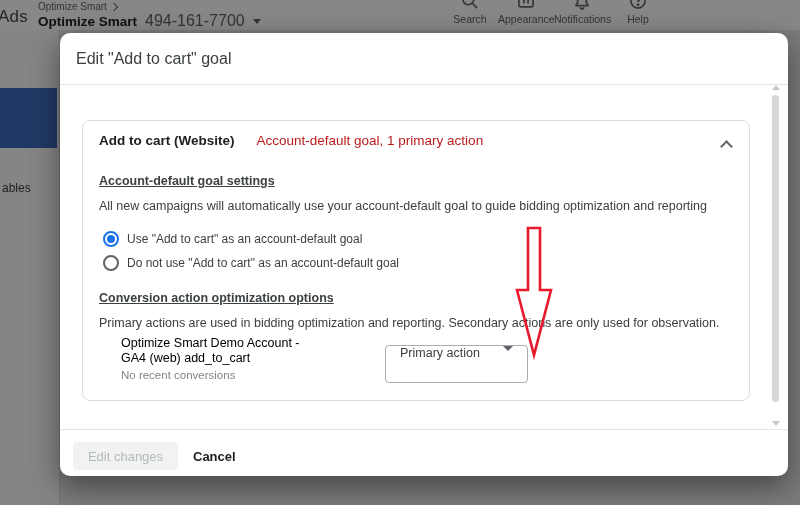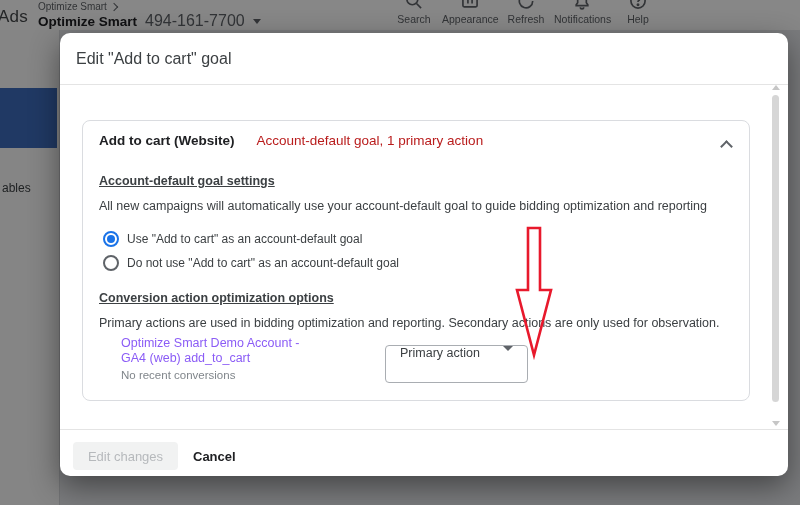--- a/index.html
+++ b/index.html
@@ -47,21 +47,21 @@
   .h1a { top:53px; } .d1a { top:78px;text-align:right; }
   .h2a { top:170px; } .d2a { top:195px; }
 
   .radio-row { position:absolute; left:20px; display:flex; align-items:center; }
   .radio-row.r1 { top:110px; } .radio-row.r2 { top:134px; }
   .radio-outer { width:16px; height:16px; border-radius:50%; border:2px solid #5f6368; display:flex; align-items:center; justify-content:center; flex:0 0 auto; }
   .radio-outer.sel { border-color:#1a73e8; }
   .radio-dot { width:8px; height:8px; border-radius:50%; background:#1a73e8; }
   .radio-label { margin-left:8px; font-size:12px; color:#3c4043; white-space:nowrap; }
 
-  .conv-name { position:absolute; left:38px; top:215px; font-size:12.5px; color:#8b5cf6; line-height:15px; }
+  .conv-name { position:absolute; left:38px; top:215px; font-size:12.5px; color:#000000; line-height:15px; }
   .conv-status { position:absolute; left:38px; top:248px; font-size:11.5px; color:#80868b; }
 
   .dropdown { position:absolute; left:302px; top:224px; width:143px; height:38px; border:1px solid #a9adb2; border-radius:4px;
               background:#fff; display:flex; align-items:flex-start; padding:0 14px; cursor:pointer; }
   .dropdown-value { font-size:12.5px; color:#3c4043; flex:1; }
   .dropdown-caret { width:0; height:0; border-left:5px solid transparent; border-right:5px solid transparent; border-top:5px solid #5f6368; }
 
   .save-btn { position:absolute; left:13px; top:409px; width:105px; height:28px; background:#f1f2f2; border:none; border-radius:4px;
               font-family:inherit; font-size:13px; color:#b6b9bc; }
   .cancel-btn { position:absolute; left:133px; top:409px; height:28px; display:flex; align-items:center; background:none; border:none;
@@ -118,29 +118,20 @@
             <rect x="3.5" y="4" width="17" height="15" rx="1.5"></rect>
               <line x1="9.5" y1="8" x2="9.5" y2="15"></line>
               <line x1="14.5" y1="8" x2="14.5" y2="15"></line>
           </svg>
         </span>
         <span class="tlabel">Appearance</span>
       </div>
       <div class="top-action">
         <span class="ticon">
           <svg width="20" height="20" viewBox="0 0 24 24" fill="none" stroke="#5f6368" stroke-width="2">
-            <path d="M 18.5 7.5 A 8 8 0 1 0 20 12"></path>
-              <polyline points="19,3 18.8,7.8 14,7.6" fill="none"></polyline>
-          </svg>
-        </span>
-        <span class="tlabel">Refresh</span>
-      </div>
-      <div class="top-action">
-        <span class="ticon">
-          <svg width="20" height="20" viewBox="0 0 24 24" fill="none" stroke="#5f6368" stroke-width="2">
             <path d="M12 4 C9 4 6.8 6.3 6.8 9.2 V14 L5 16.5 V17.5 H19 V16.5 L17.2 14 V9.2 C17.2 6.3 15 4 12 4 Z"></path>
             <path d="M10 19.5 a2 2 0 0 0 4 0"></path>
             <circle cx="18.2" cy="4.5" r="3" fill="#d93025" stroke="none"></circle>
           </svg>
         </span>
         <span class="tlabel">Notifications</span>
       </div>
       <div class="top-action">
         <span class="ticon">
           <svg width="20" height="20" viewBox="0 0 24 24" fill="none" stroke="#5f6368" stroke-width="2">

